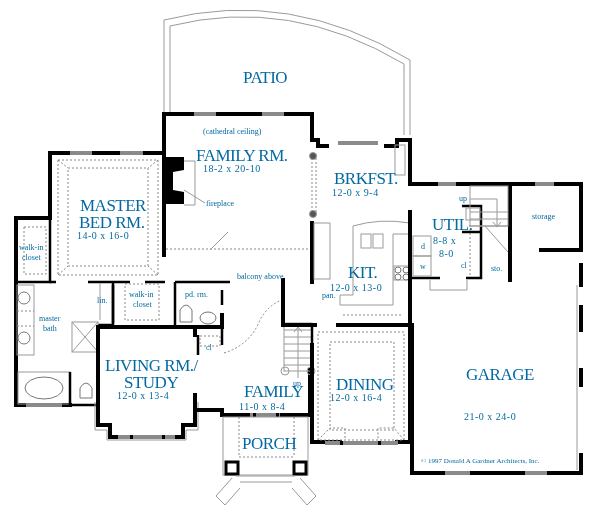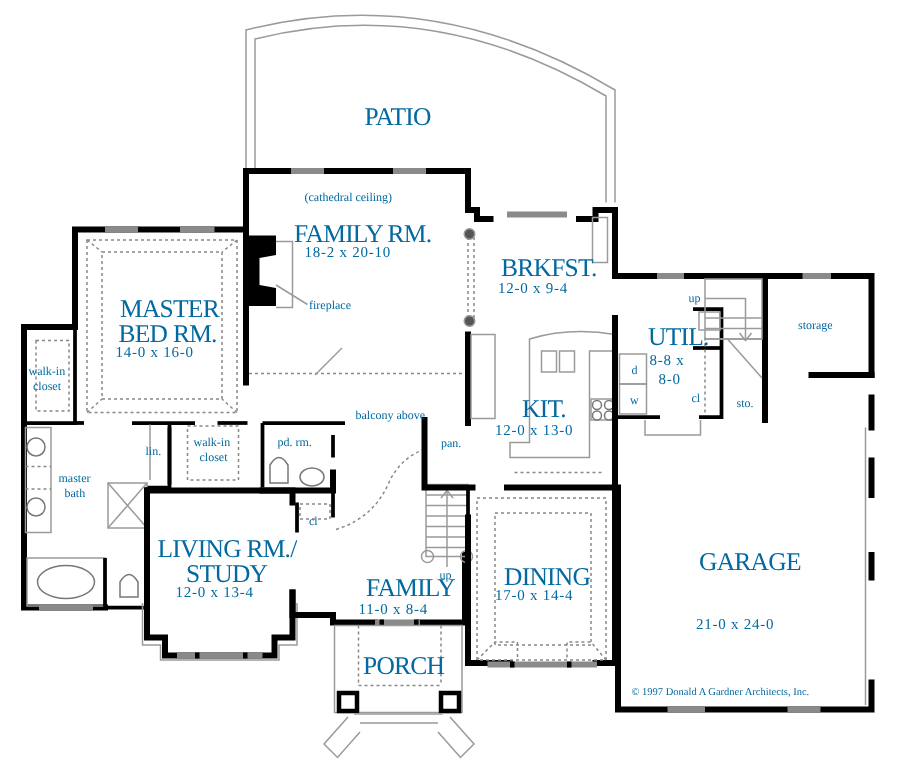--- a/index.html
+++ b/index.html
@@ -231,30 +231,30 @@
 <div class="lbl big" style="left:105px;top:357px;">LIVING RM./</div>
 <div class="lbl big" style="left:124px;top:374px;">STUDY</div>
 <div class="lbl dim" style="left:117px;top:391px;">12-0 x 13-4</div>
 
 <div class="lbl big" style="left:244px;top:383px;">FAMILY</div>
 <div class="lbl dim" style="left:239px;top:402px;">11-0 x 8-4</div>
 <div class="lbl tiny" style="left:293px;top:380px;">up</div>
 
 <div class="lbl big" style="left:242px;top:435px;">PORCH</div>
 
-<div class="lbl tiny" style="left:294px;top:292px;">pan.</div>
+<div class="lbl tiny" style="left:282px;top:292px;padding-left:40px;">pan.</div>
 
 <div class="lbl big" style="left:334px;top:170px;text-align:right;">BRKFST.</div>
 <div class="lbl dim" style="left:332px;top:188px;">12-0 x 9-4</div>
 
 <div class="lbl big" style="left:348px;top:264px;">KIT.</div>
 <div class="lbl dim" style="left:330px;top:283px;">12-0 x 13-0</div>
 
 <div class="lbl big" style="left:336px;top:376px;">DINING</div>
-<div class="lbl dim" style="left:330px;top:393px;">17-0 x 14-4</div>
+<div class="lbl dim" style="left:330px;top:393px;">12-0 x 16-4</div>
 
 <div class="lbl big" style="left:432px;top:216px;">UTIL.</div>
 <div class="lbl dim" style="left:433px;top:236px;text-align:right;">8-8 x</div>
 <div class="lbl dim" style="left:439px;top:249px;">8-0</div>
 <div class="lbl tiny" style="left:421px;top:243px;">d</div>
 <div class="lbl tiny" style="left:420px;top:263px;">w</div>
 <div class="lbl tiny" style="left:461px;top:262px;">cl</div>
 <div class="lbl tiny" style="left:459px;top:195px;">up</div>
 <div class="lbl tiny" style="left:491px;top:265px;">sto.</div>
 <div class="lbl tiny" style="left:532px;top:213px;">storage</div>

